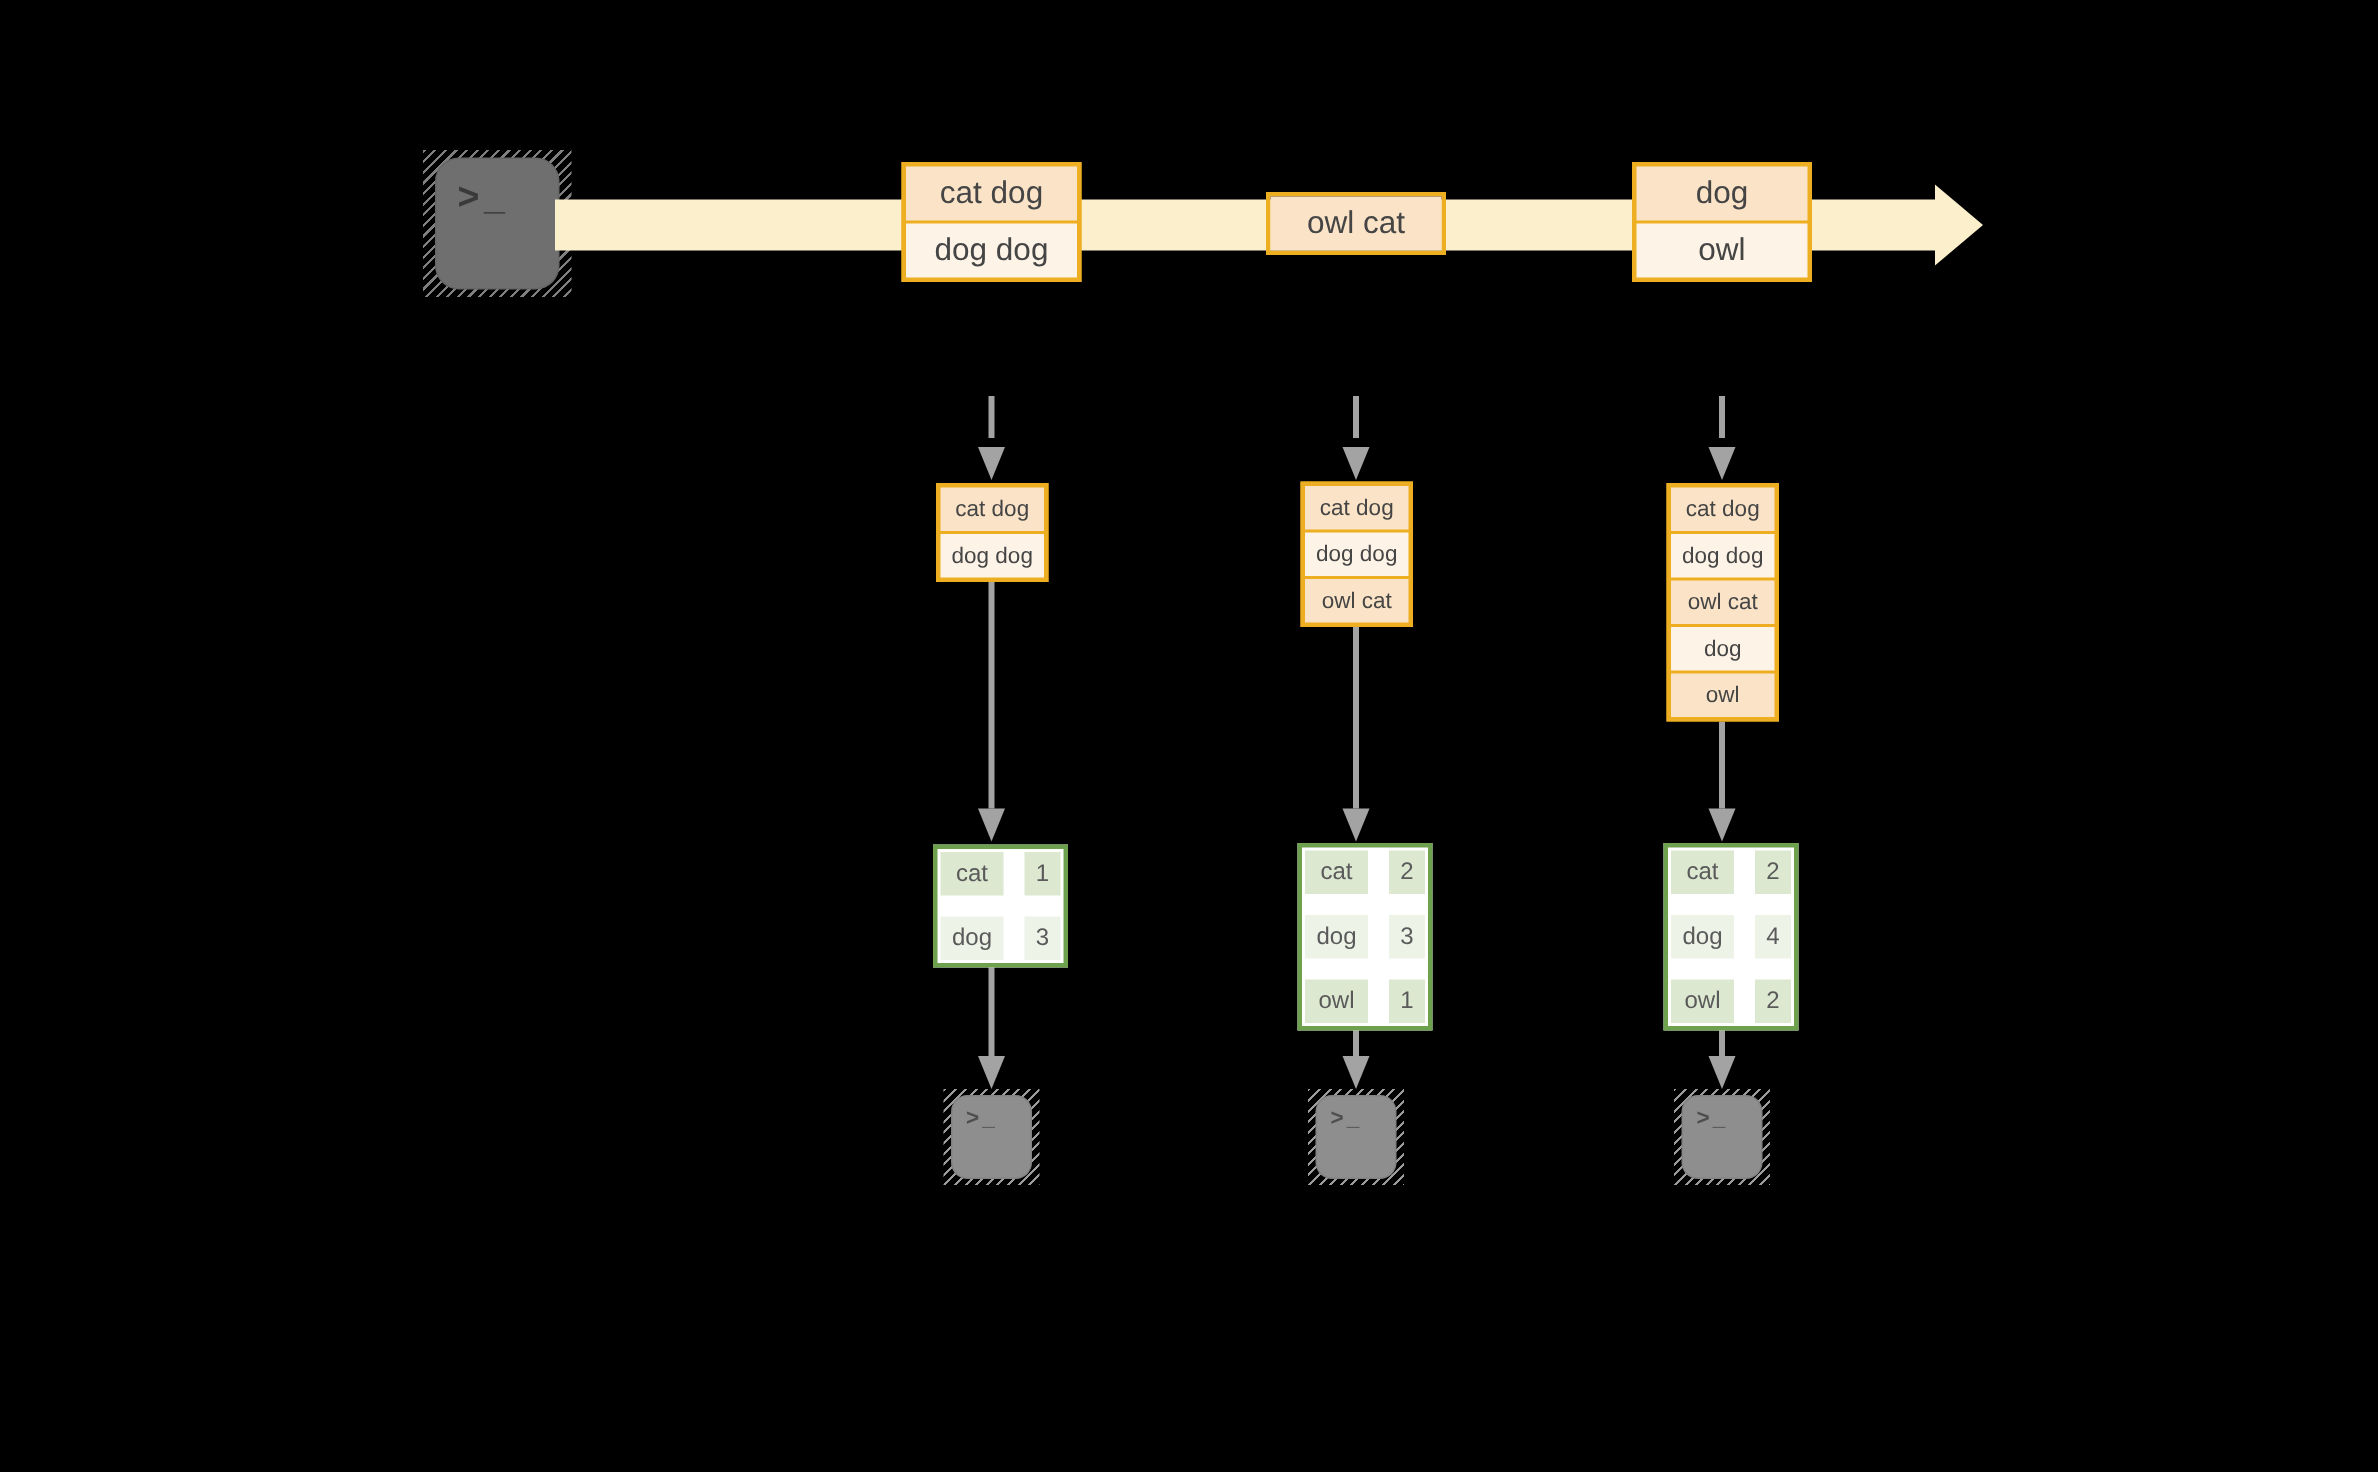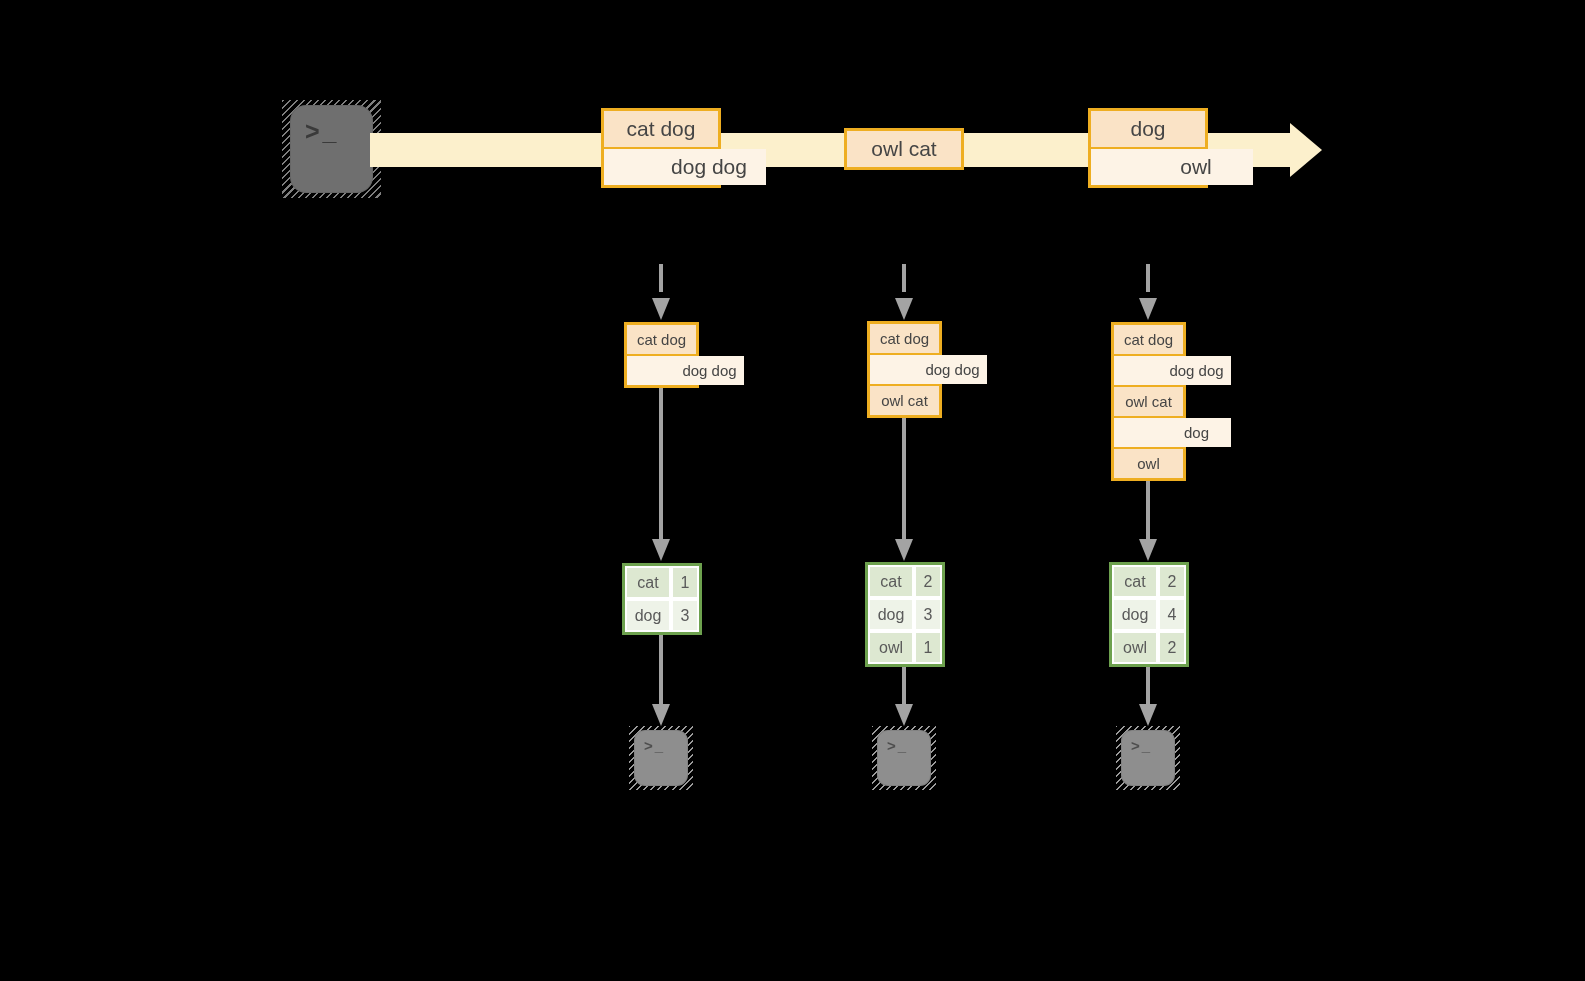--- a/index.html
+++ b/index.html
@@ -20,42 +20,42 @@
   
   .band{position:absolute;left:370px;top:133px;width:920px;height:34px;background:#fcf0cc;z-index:0;}
   .bhead{position:absolute;left:1290px;top:123px;width:0;height:0;z-index:0;
          border-top:27px solid transparent;border-bottom:27px solid transparent;
          border-left:32px solid #fcf0cc;}
 
   
   .obox{position:absolute;border:3px solid #eeae21;z-index:3;background:#eeae21;}
   .orow{width:100%;text-align:center;color:#454545;}
   .orow.d{background:#fae3c6;}
-  .orow.l{background:#fdf3e6;padding-left:48px;}
+  .orow.l{background:#fdf3e6;}
   .obox .orow + .orow{margin-top:2px;}
   .obox.big{width:114px;}
   .obox.big .orow{height:36px;line-height:36px;font-size:21px;}
   .obox.small{width:69px;}
   .obox.small .orow{height:29px;line-height:29px;font-size:15px;}
 
   
   .vdash{position:absolute;width:4px;background:#a3a3a3;z-index:2;}
   .vline{position:absolute;width:4px;background:#a3a3a3;z-index:2;}
   .tri-down{position:absolute;width:0;height:0;z-index:2;
             border-left:9px solid transparent;border-right:9px solid transparent;
             border-top:22px solid #a3a3a3;}
 
   
   .banner{position:absolute;left:695px;top:463px;width:428px;height:44px;background:#ffffff;
           z-index:1;display:flex;align-items:center;justify-content:center;}
   .banner span{font-size:31px;font-weight:300;color:#151515;letter-spacing:0.5px;}
 
   
   .gtable{position:absolute;border:3px solid #6da14e;background:#ffffff;padding:2px;z-index:3;
-          display:grid;grid-template-columns:42px 24px;gap:4px;}
+          display:grid;grid-template-columns:42px 24px;gap:14px;}
   .gcell{height:29px;line-height:29px;text-align:center;font-size:16px;color:#5a5a5a;}
   .gcell.d{background:#dde8d1;}
   .gcell.l{background:#eef3e8;}
 </style>
 </head>
 <body>
 
 <div class="canvas">
 
   <div class="term" style="left:282px;top:100px;width:99px;height:98px">

